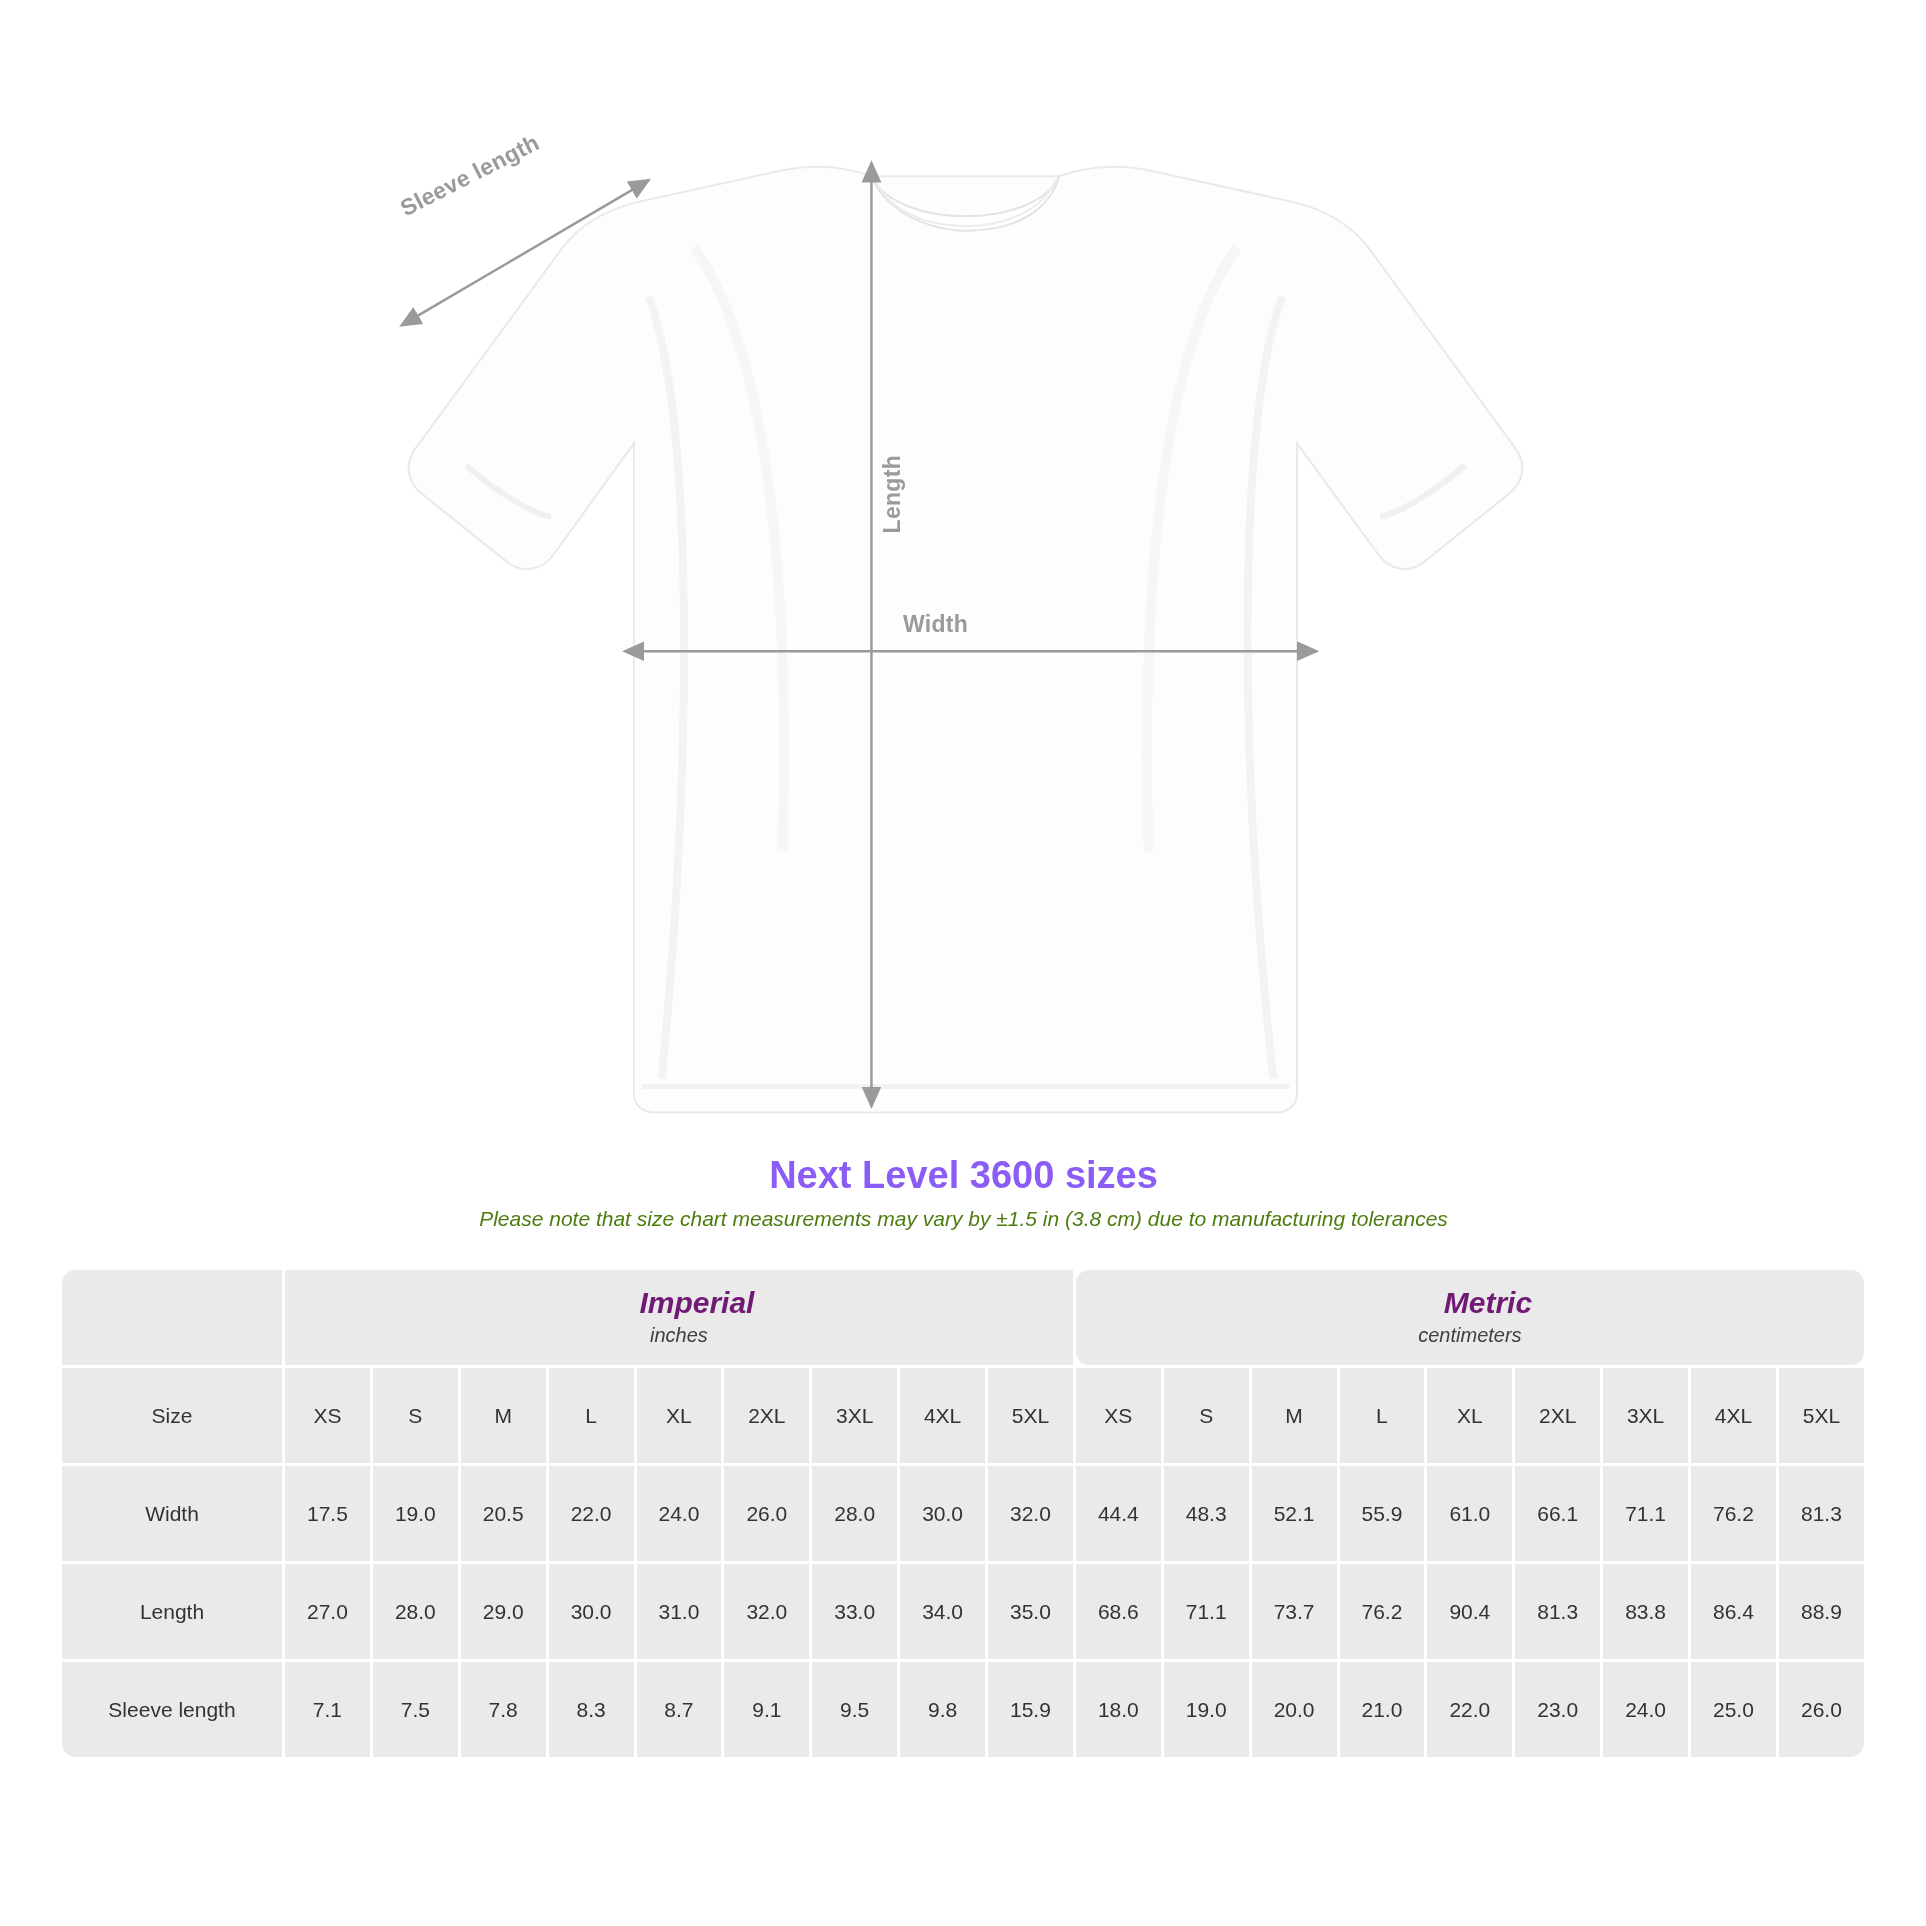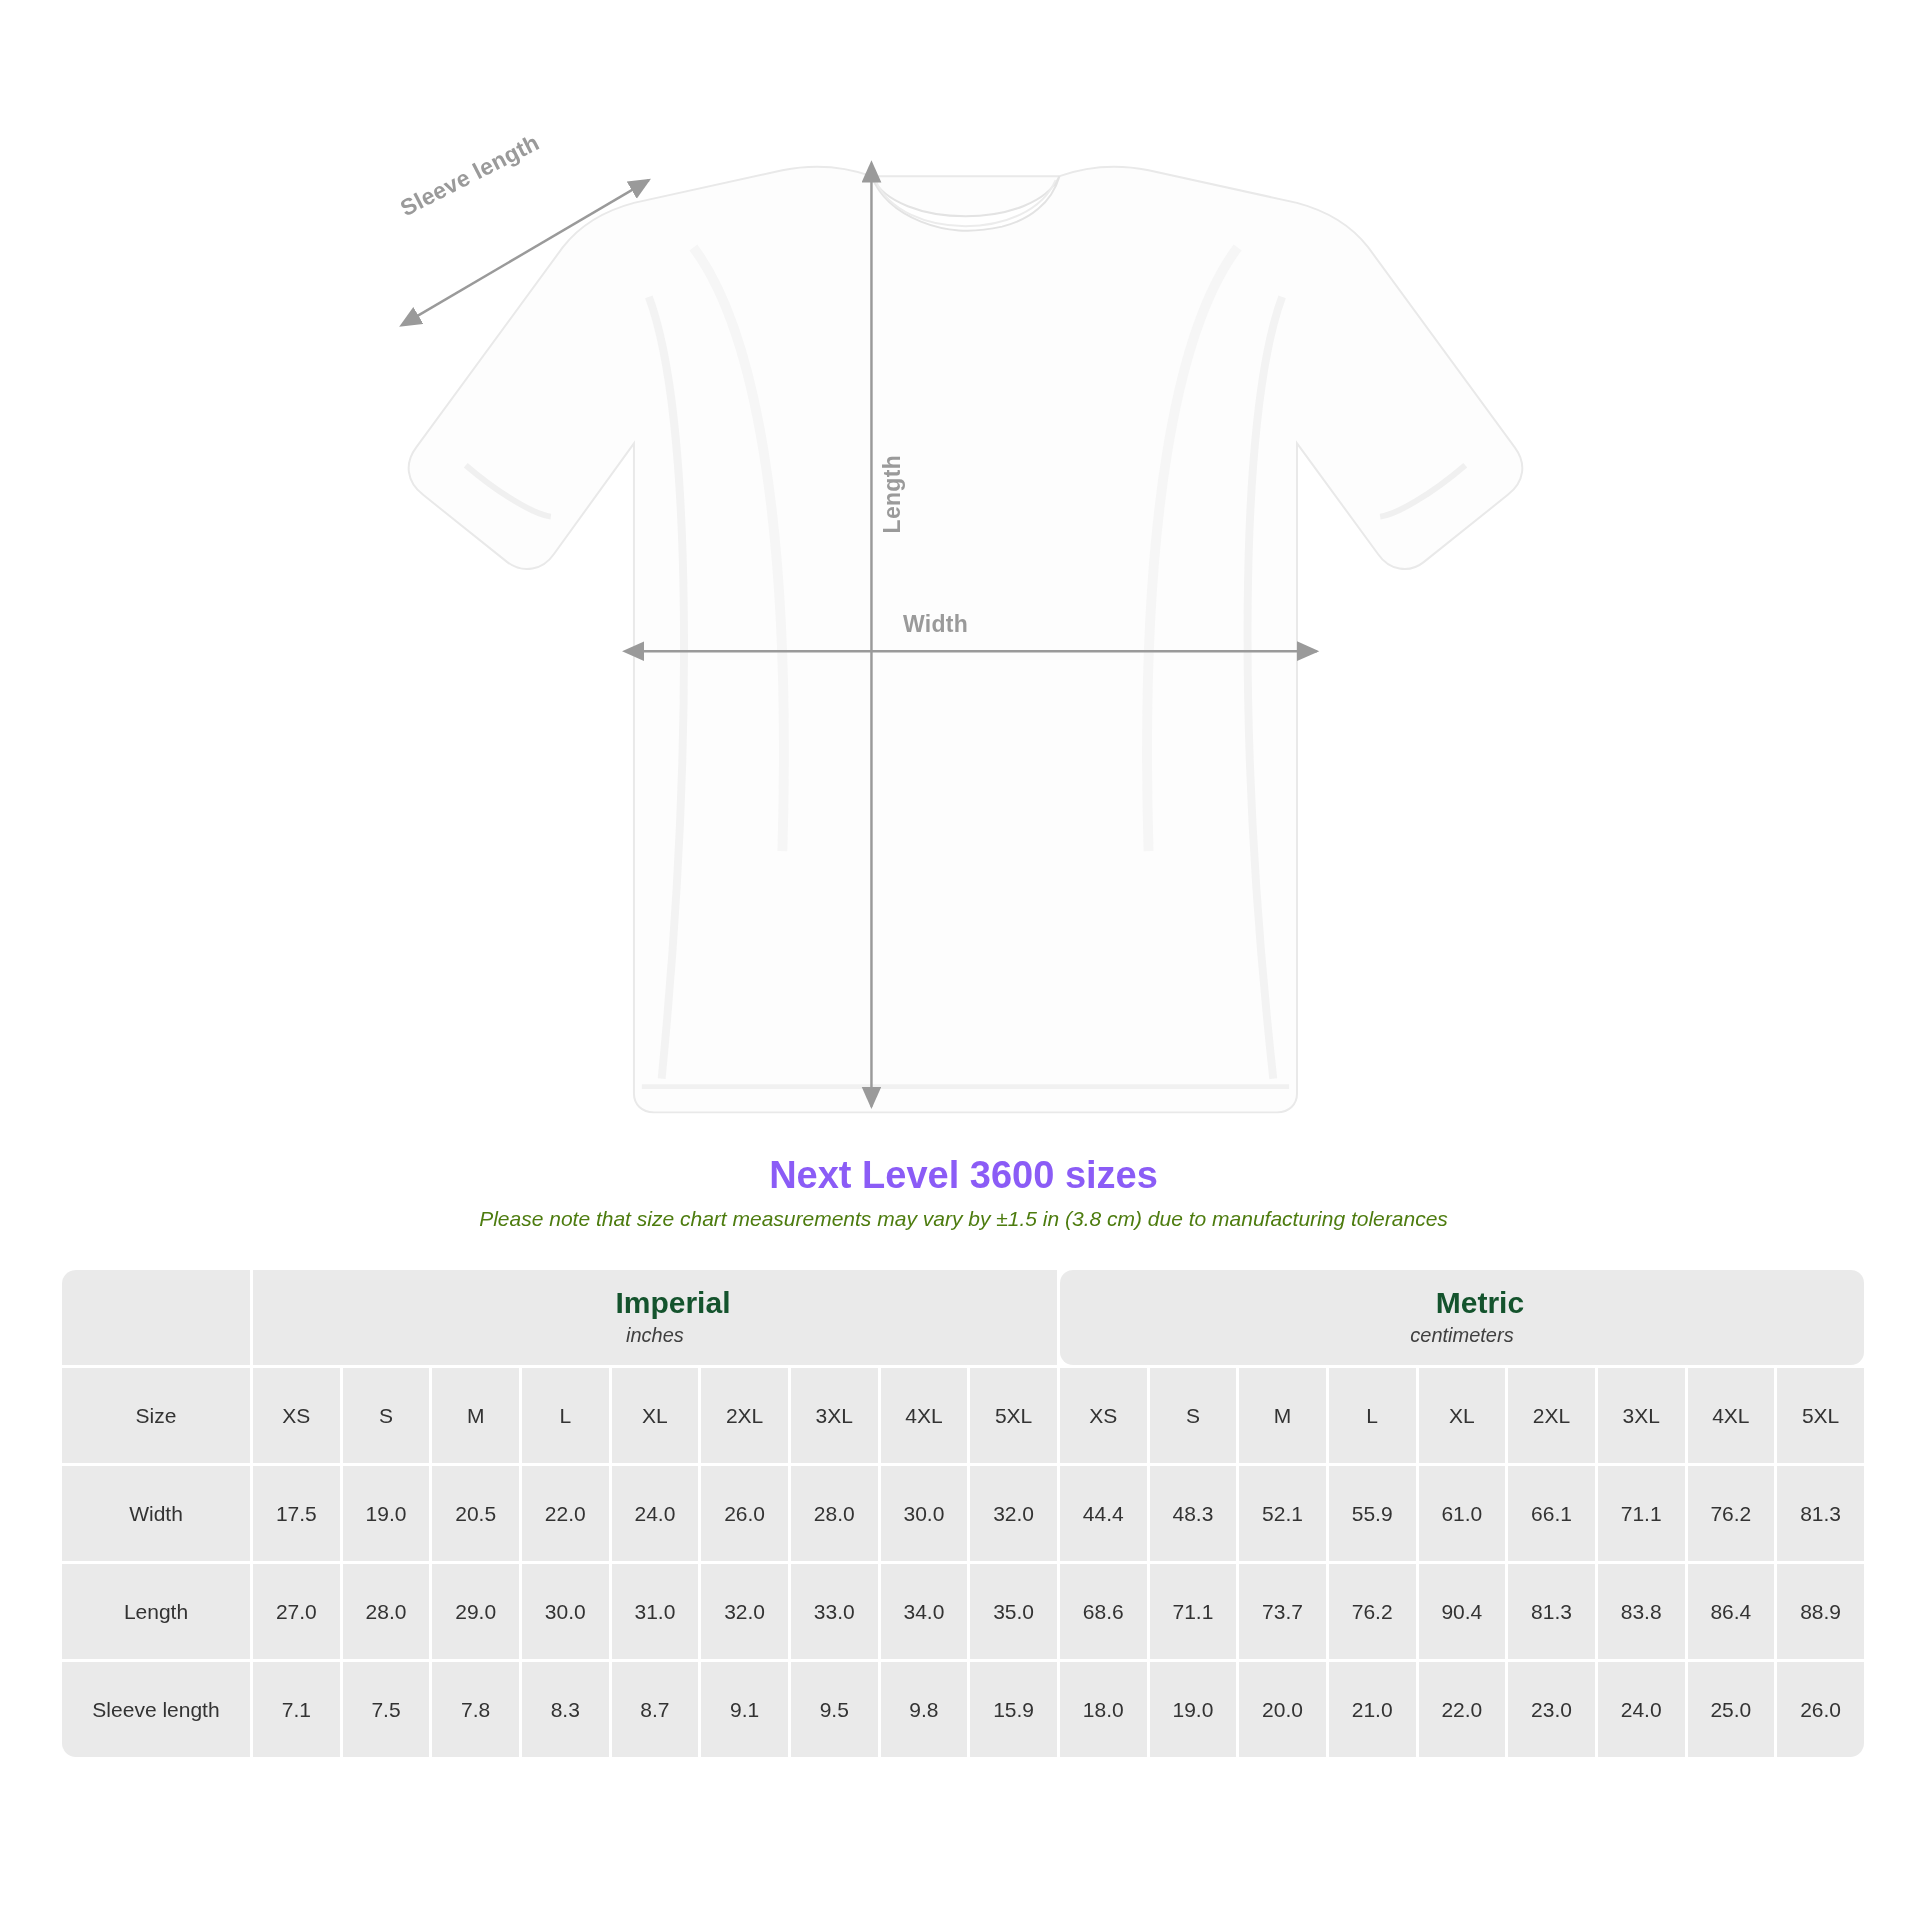--- a/index.html
+++ b/index.html
@@ -93,22 +93,23 @@
     height: 95px;
     vertical-align: middle;
     font-weight: normal;
   }
   .sys-head {
     background: #eaeaea;
     height: 121px;
   }
   .sys-head .sys-name {
     font-size: 30px;
-    font-weight: bold;
-    color: #14532d;
+    font-style: italic;
+    font-weight: bold;
+    color: #701a75;
     display: block;
     line-height: 1.15;
     margin-left: 36px;
   }
   .sys-head .sys-unit {
     font-size: 20px;
     font-style: italic;
     color: #404040;
     display: block;
     line-height: 1.4;
@@ -116,21 +117,21 @@
   th.col-head {
     font-weight: bold;
     font-size: 22px;
     color: #3a3a3a;
   }
   th.row-head {
     font-weight: bold;
     font-size: 22px;
     color: #3a3a3a;
   }
-  .first-col { width: 188px; }
+  .first-col { width: 220px; }
   .corner-tl { border-top-left-radius: 14px; }
   .corner-tr { border-top-right-radius: 14px; border-radius: 13px; }
   .corner-bl { border-bottom-left-radius: 14px; }
   .corner-br { border-bottom-right-radius: 14px; }
 </style>
 </head>
 <body>
 
 <div class="page">
 

